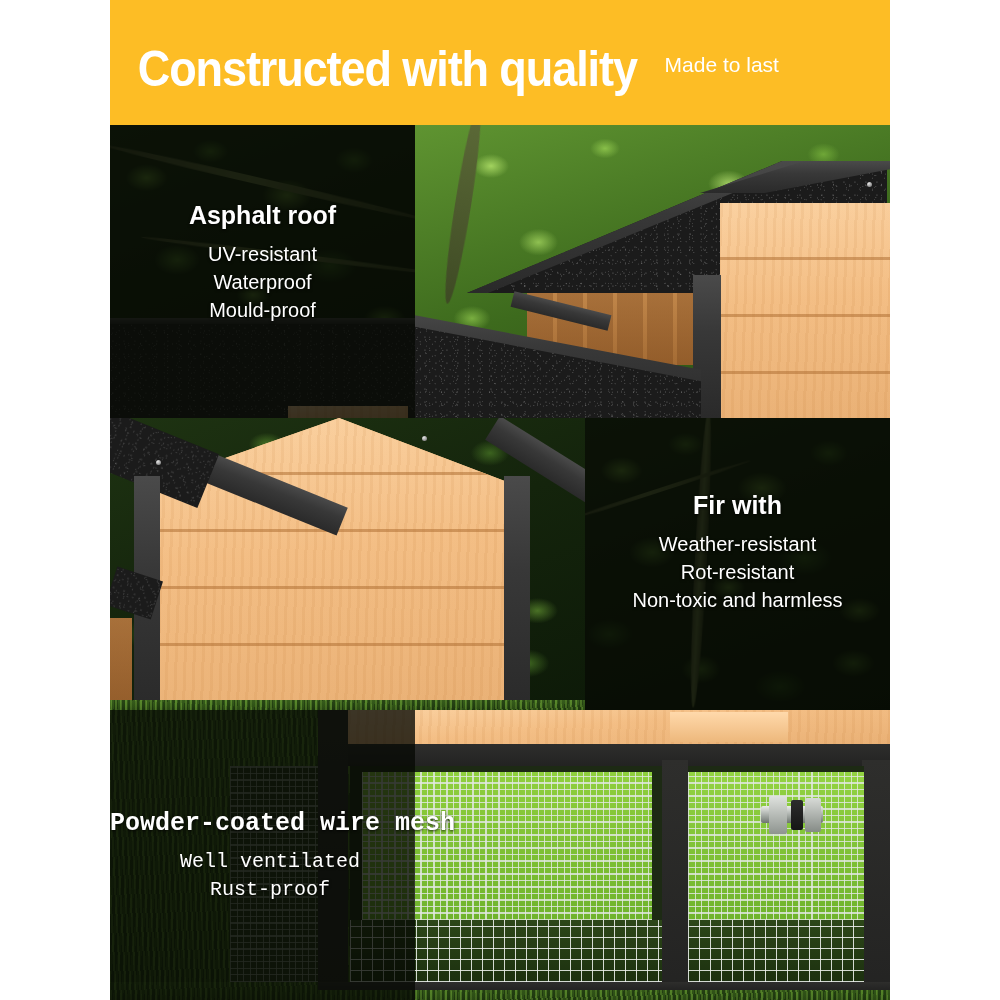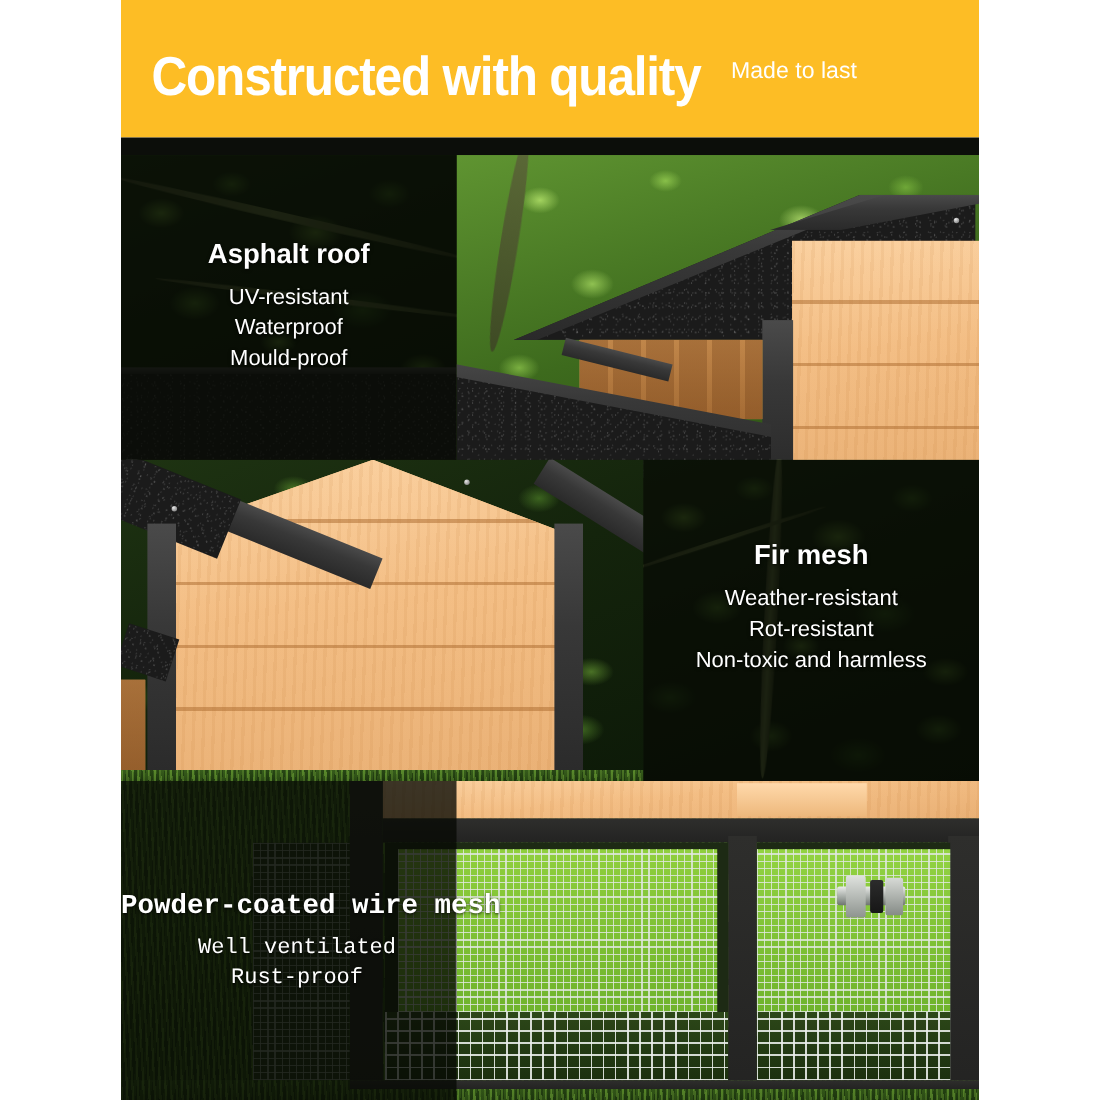--- a/index.html
+++ b/index.html
@@ -61,21 +61,21 @@
     position: absolute;
     left: 110px;
     top: 125px;
     width: 780px;
     height: 875px;
     overflow: hidden;
     background: #0c0e0a;
   }
 
   .row { position: absolute; left: 0; width: 780px; overflow: hidden; }
-  .row1 { top: 16px;   height: 293px; }
+  .row1 { top: 0;   height: 293px; }
   .row2 { top: 293px; height: 292px; }
   .row3 { top: 585px; height: 290px; }
 
   .cell { position: absolute; top: 0; height: 100%; overflow: hidden; }
 
   
   .foliage {
     position: absolute; inset: 0;
     background-color: #17290f;
     background-image:
@@ -293,21 +293,21 @@
       </div>
 
       <div class="cell" style="left:475px; width:305px;">
         <div class="foliage"></div>
         <div class="branch" style="left:110px; top:-10px; width:12px; height:300px; transform:rotate(3deg);"></div>
         <div class="branch" style="left:-20px; top:70px; width:190px; height:4px; transform:rotate(-18deg);"></div>
       </div>
 
       <div class="scrim" style="left:475px; width:305px;"></div>
       <div class="caption" style="left:470px; top:72px; width:315px;">
-        <div class="cap-title">Fir mesh</div>
+        <div class="cap-title">Fir with</div>
         <div class="cap-line">Weather-resistant</div>
         <div class="cap-line">Rot-resistant</div>
         <div class="cap-line">Non-toxic and harmless</div>
       </div>
     </div>
 
     <div class="row row3">
 
       <div class="cell" style="left:0; width:780px;">
         <div class="grass"></div>

